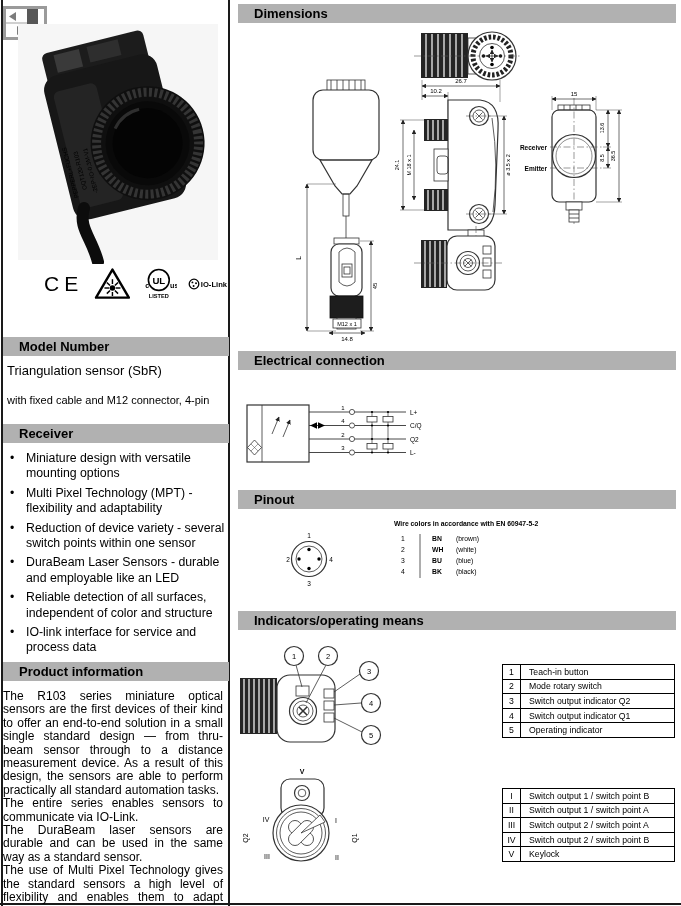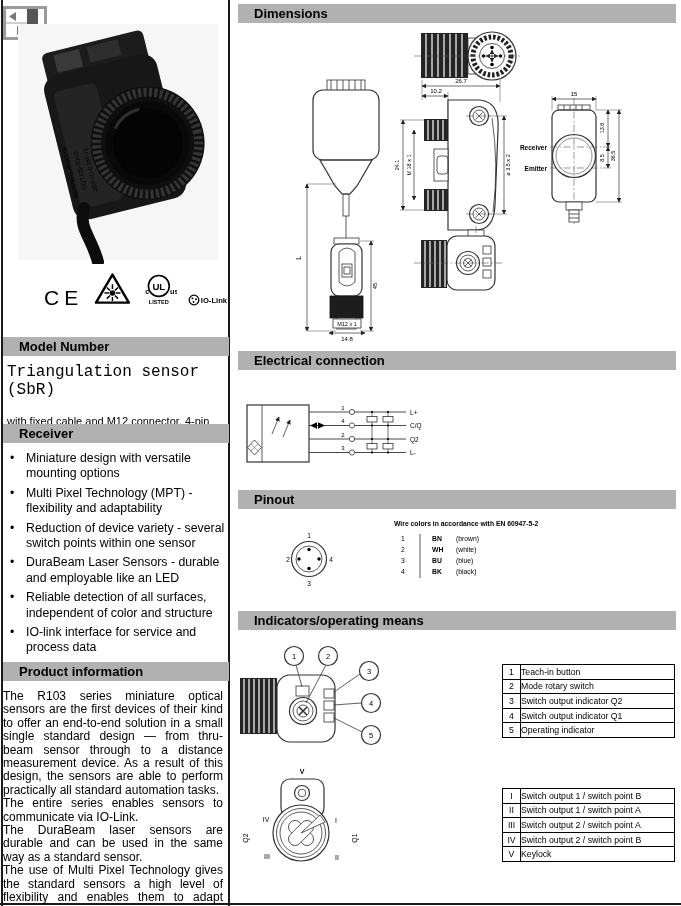--- a/index.html
+++ b/index.html
@@ -11,53 +11,53 @@
 
   .bar{background:#b1b1b1;height:19px;line-height:19px;font-size:13px;font-weight:bold;
        padding-left:16px;box-sizing:border-box;}
   .rbar{position:absolute;left:238px;width:438px;}
 
   
   .model-block{position:absolute;left:3px;top:337px;width:226px;}
   .features-block{position:absolute;left:3px;top:424px;width:226px;}
   .prod-block{position:absolute;left:3px;top:662px;width:226px;}
   .model{font-weight:bold;font-size:12.8px;margin:9px 2px 0 4px;}
-  .mtype{font-size:16px;margin:7px 2px 16px 4px;font-family:Liberation Mono, monospace;}
+  .mtype{font-size:13px;margin:7px 2px 16px 4px;}
   .mnote{font-size:11px;margin:5px 2px 0 4px;}
   .features-block ul{list-style:none;margin:8px 0 0 4px;padding:0;}
   .features-block li{position:relative;padding-left:19px;font-size:12.3px;line-height:15.4px;
                      margin-bottom:4px;}
   .features-block li::before{content:"\2022";position:absolute;left:3px;top:0;}
   .prod-block p{font-size:12px;line-height:13.4px;text-align:justify;margin:0 2px 0 0;width:220px;}
   .prod-block p:first-of-type{margin-top:9px;}
 
   
   .certs{position:absolute;left:44px;top:258px;width:186px;height:52px;display:flex;
-         align-items:flex-end;gap:11px;}
+         align-items:center;gap:11px;}
   .ce-mark{font-size:21px;letter-spacing:5px;}
 
   
   svg{position:absolute;}
   svg text{font-family:"Liberation Sans",sans-serif;fill:#000;}
   .t55{font-size:5.5px}.t6{font-size:6px}.t65{font-size:6.5px}.t68{font-size:6.8px}
   .t7{font-size:7px}.t75{font-size:7.5px}.tb{font-weight:bold}
   .s1{fill:none;stroke:#333;stroke-width:1.2}
   .s0{fill:none;stroke:#333;stroke-width:0.8}
   .sf{fill:#fff;stroke:#333;stroke-width:1.2}
   .sf0{fill:#fff;stroke:#333;stroke-width:0.8}
   .blk{fill:#1d1d1d;stroke:#111;stroke-width:0.8}
   .dim{stroke:#222;stroke-width:0.65;fill:none}
   .ext{stroke:#444;stroke-width:0.5;fill:none}
   .cl{stroke:#555;stroke-width:0.6;stroke-dasharray:7 2.5 1.5 2.5;fill:none}
   .wht{stroke:#fff;stroke-width:1.2}
 
   
   .ind-table{position:absolute;left:502px;width:173px;border-collapse:collapse;
              font-size:8.7px;table-layout:fixed;background:#fff;}
-  .ind-table td{border:1px solid #000;padding:0 0;height:13.6px;overflow:hidden;white-space:nowrap;}
+  .ind-table td{border:1px solid #000;padding:0 8px;height:13.6px;overflow:hidden;white-space:nowrap;}
   .ind-table td.key{width:13px;text-align:center;padding:0 2px;}
   .t1{top:664px;} .t2{top:788px;}
 </style>
 </head>
 <body>
 
 <div class="page">
   <div class="edge-left"></div>
   <div class="edge-bottom"></div>
   <div class="col-divider"></div>

